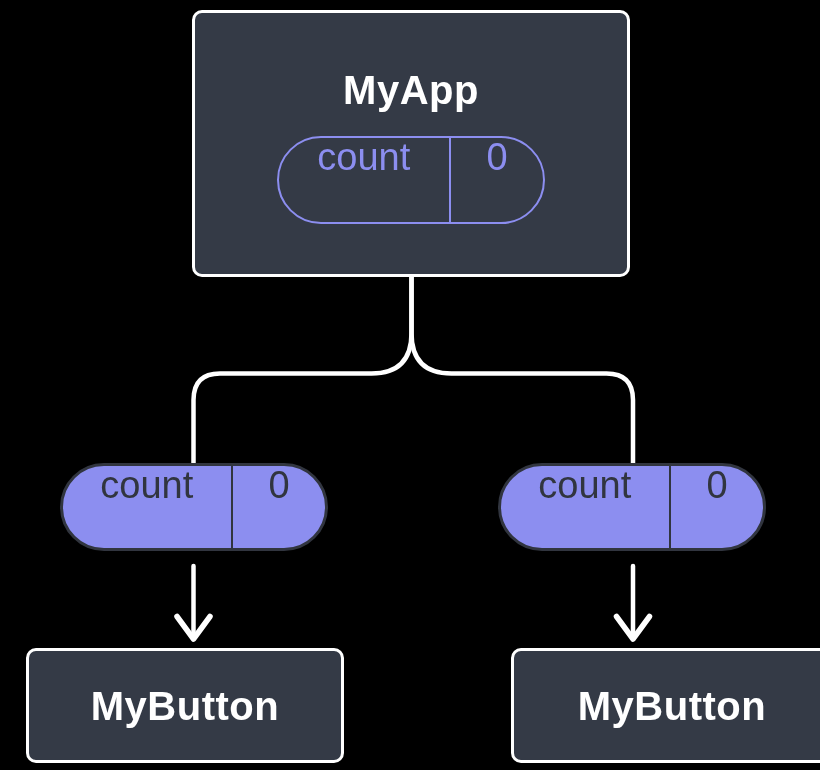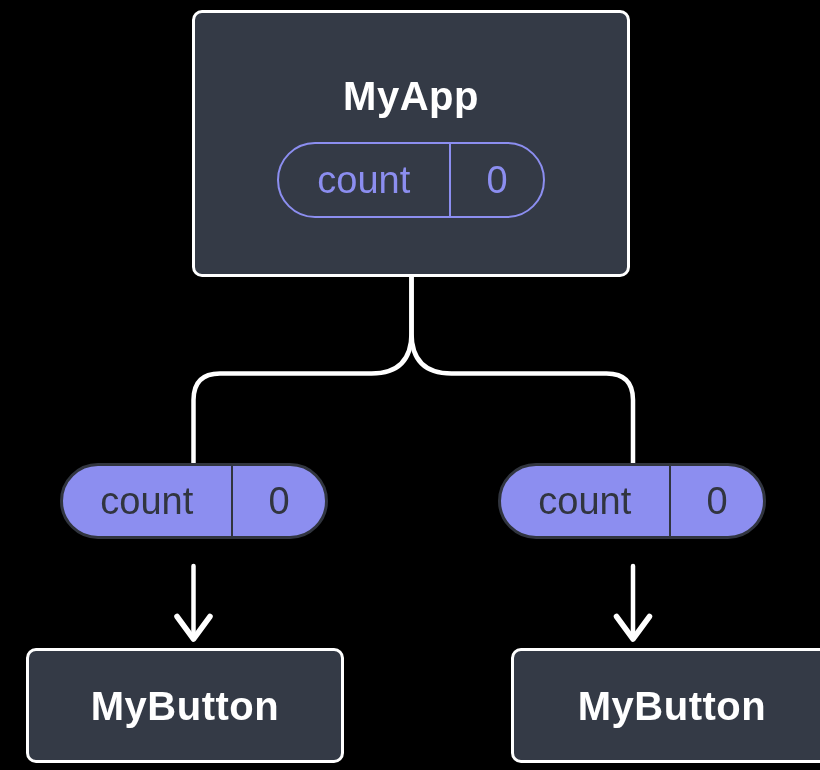--- a/index.html
+++ b/index.html
@@ -52,24 +52,24 @@
   }
   .node-leaf {
     z-index: 2;
     margin-left: 16px;
   }
   .node-leaf-1 { left: 10px;  top: 648px; width: 318px; height: 115px; }
   .node-leaf-2 { left: 495px; top: 648px; width: 322px; height: 115px; }
 
   .pill {
     display: flex;
-    align-items: center;
+    align-items: flex-start;
     box-sizing: border-box;
     border-radius: 999px;
-    height: 76px;
+    height: 88px;
     width: 268px;
     overflow: hidden;
   }
   .pill-outline {
     border: 2.5px solid #8C8EF0;
     color: #8C8EF0;
     background: transparent;
   }
   .pill-filled {
     position: absolute;

